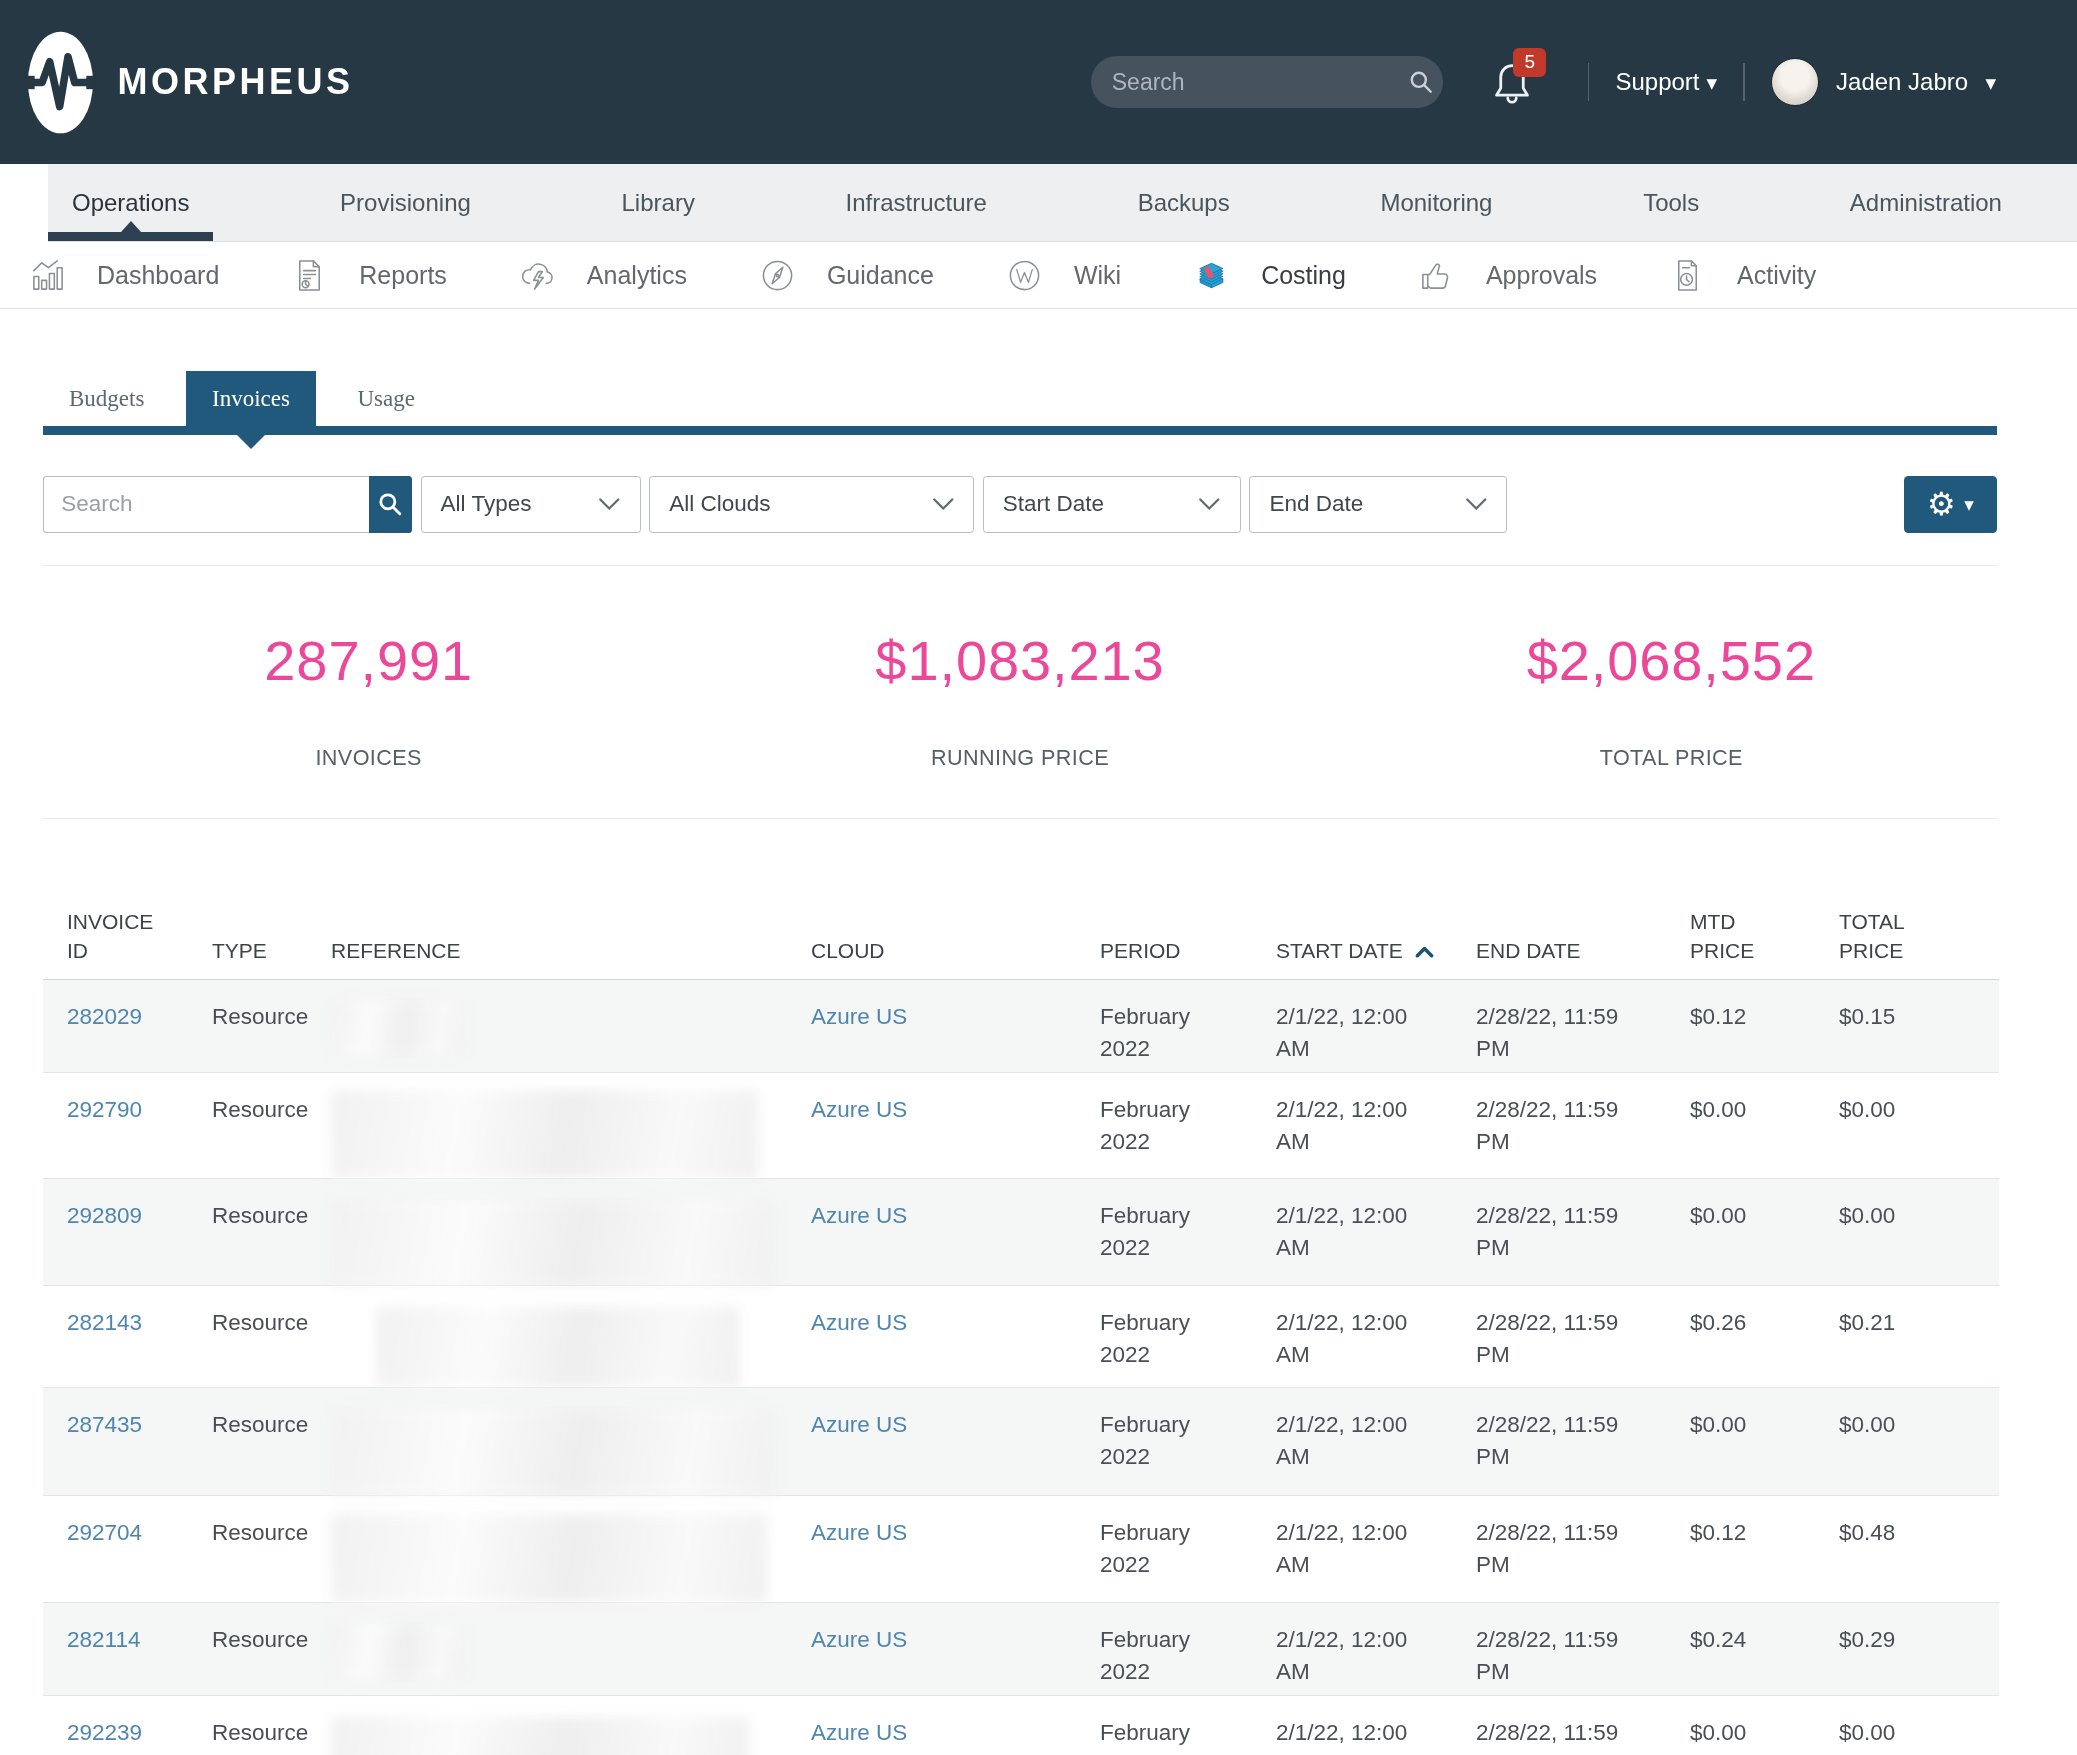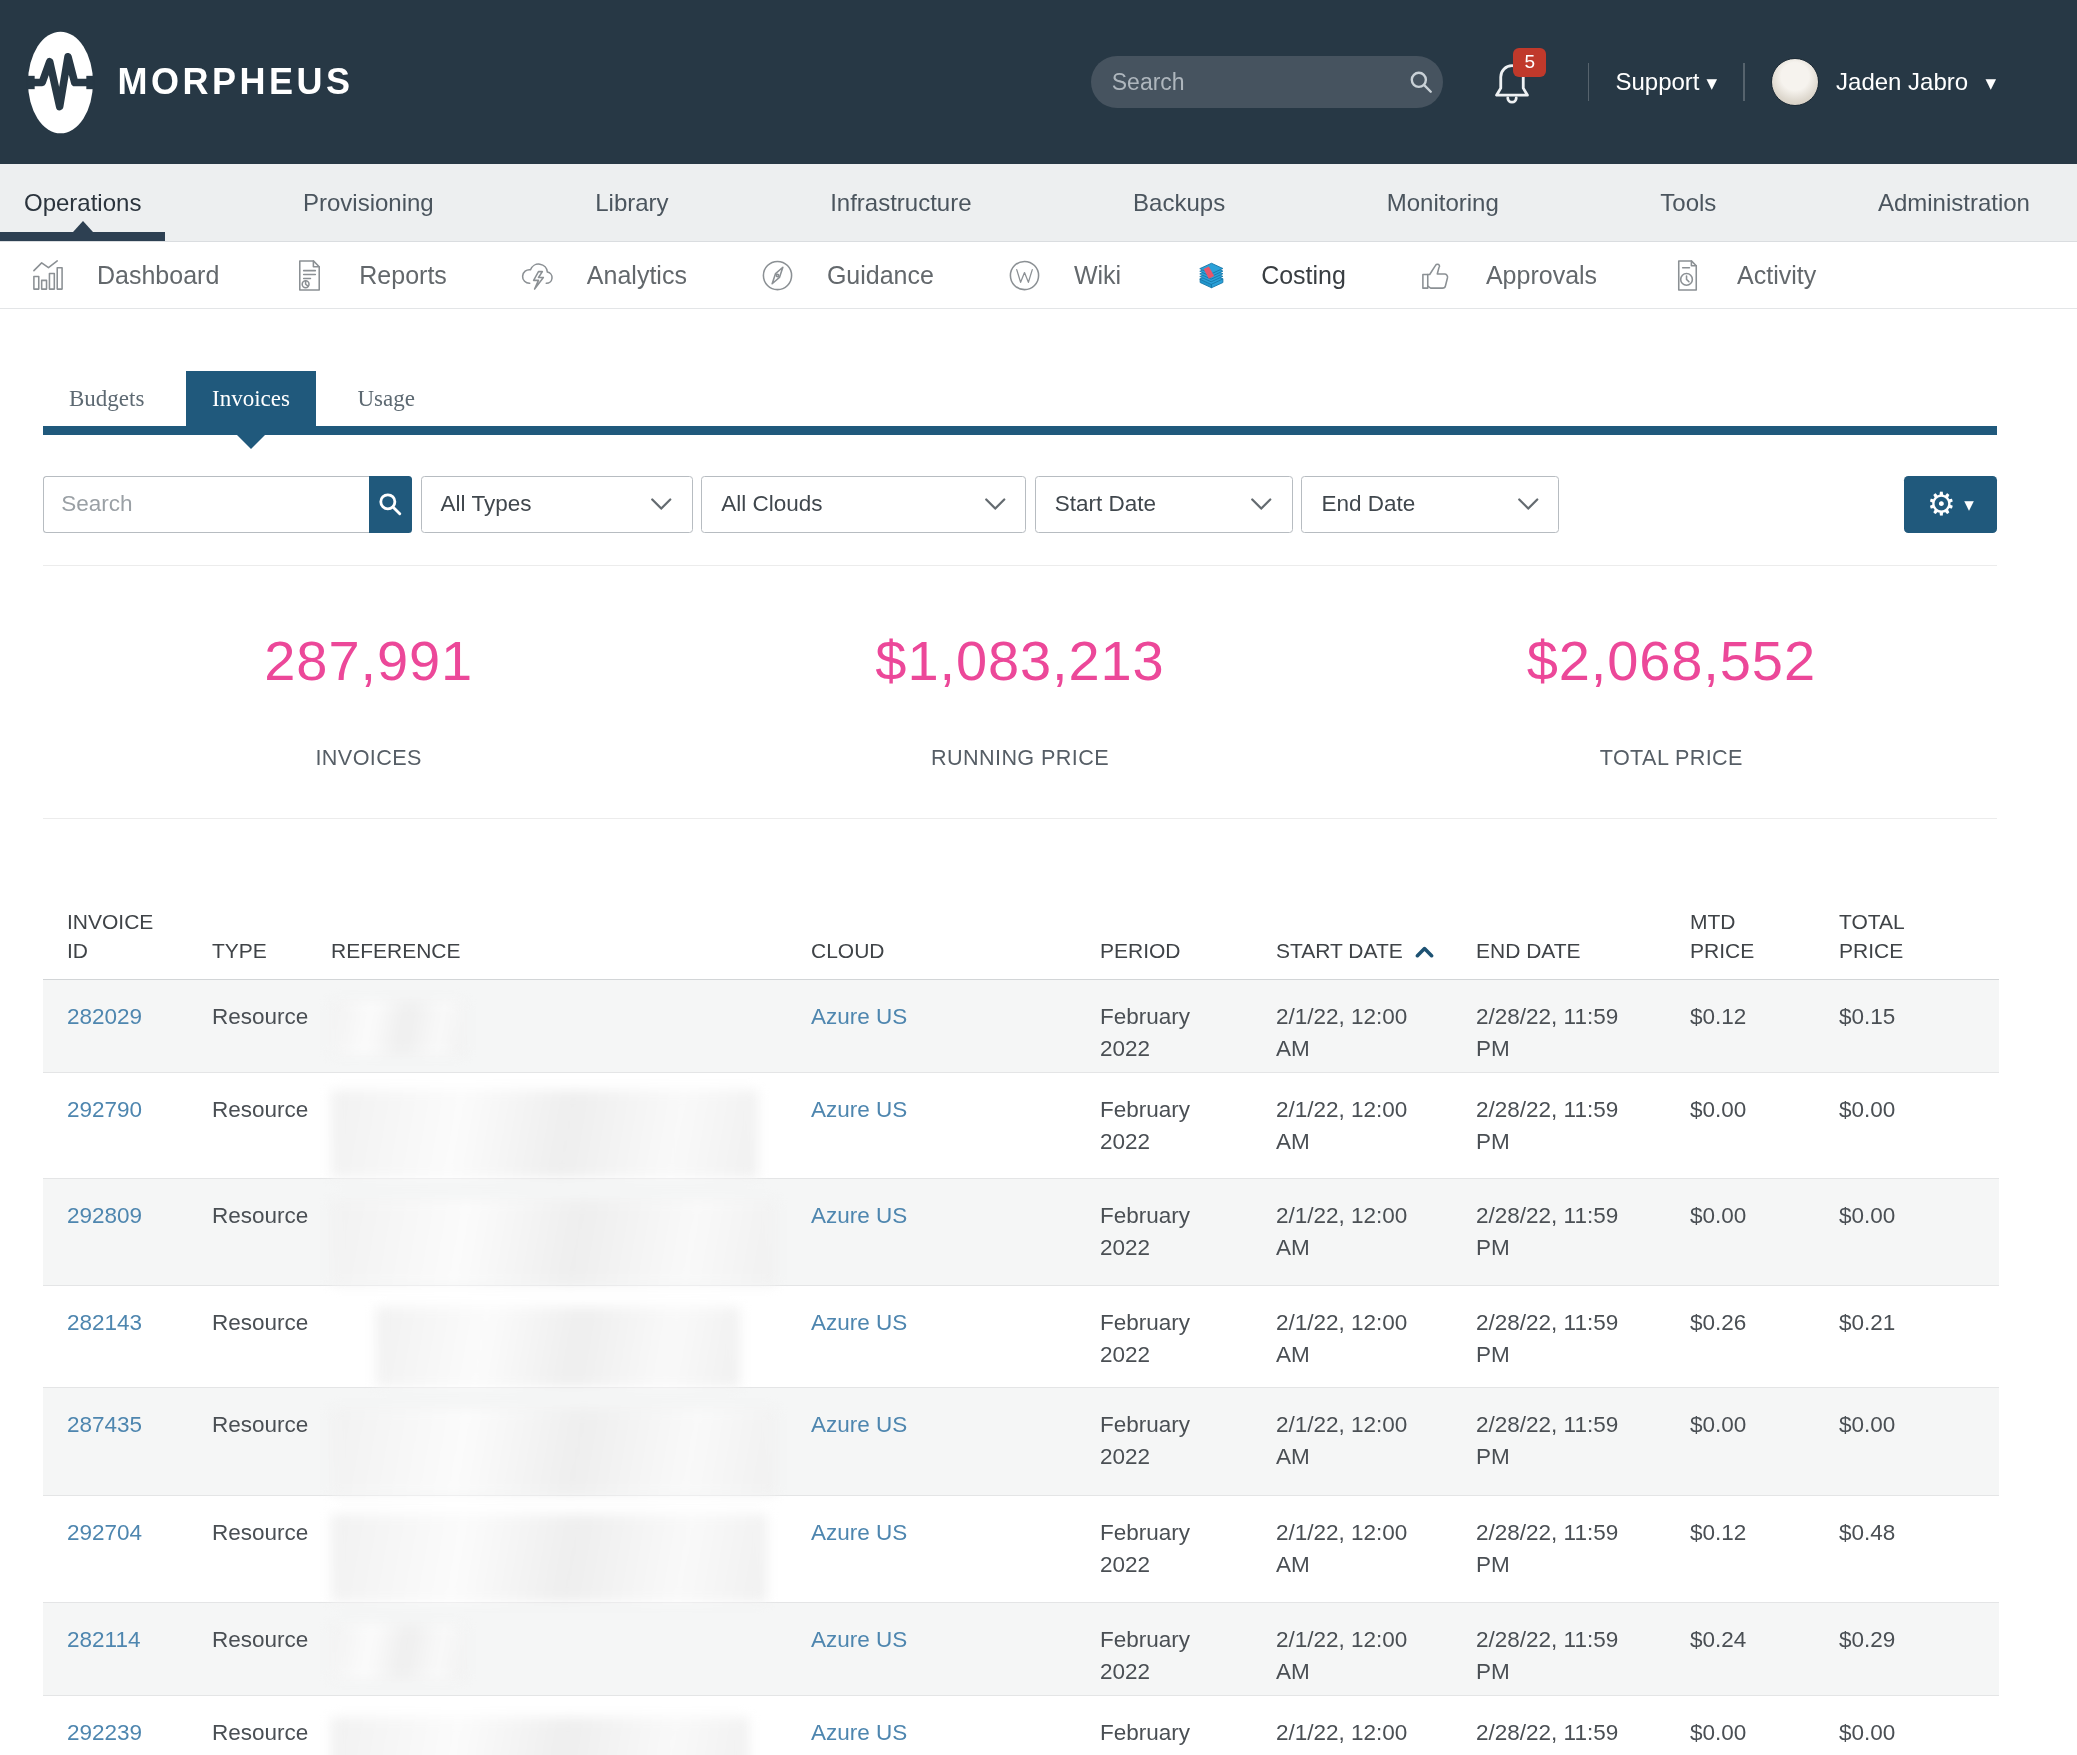--- a/index.html
+++ b/index.html
@@ -19,21 +19,21 @@
   .bell-wrap { position:relative; width:38px; height:45px; margin-right:31px; cursor:pointer; }
   .bell-wrap svg { width:38px; height:45px; }
   .badge { position:absolute; top:-12px; right:-15.6px; min-width:33px; height:29px; background:#c0392b; border-radius:6px; color:#fff; font-size:19px; display:flex; align-items:center; justify-content:center; padding:0 7px; }
   .hdr-divider { width:1.7px; height:38px; background:rgba(255,255,255,.22); margin:0 26px; }
   .support { color:#fff; font-size:24px; display:flex; align-items:center; gap:7px; cursor:pointer; }
   .caret { color:#fff; font-size:21px; line-height:1; }
   .user { display:flex; align-items:center; gap:17.3px; color:#fff; font-size:24px; cursor:pointer; }
   .avatar { width:48px; height:48px; border-radius:50%; background:radial-gradient(circle at 50% 38%, #f6f3ee 0 38%, #ddd7cd 68%, #ccc5ba 100%); border:1.7px solid #1d2b36; }
 
   
-  .main-nav { height:78px; background:#edeff0; border-bottom:0.9px solid #dadde0; display:flex; justify-content:space-between; align-items:stretch; padding-right:24px; }
+  .main-nav { height:78px; background:#edeff0; border-bottom:0.9px solid #dadde0; display:flex; justify-content:space-between; align-items:stretch; padding-right:52px;margin-left:48px; }
   .main-nav-item { position:relative; display:flex; align-items:center; padding:0 24px; font-size:24px; color:#4b555e; cursor:pointer; }
   .main-nav-item.active { color:#2b343d; }
   .main-nav-item.active::after { content:""; position:absolute; left:0; right:0; bottom:0; height:8.6px; background:#2d4052; }
   .main-nav-item.active::before { content:""; position:absolute; bottom:8.6px; left:50%; transform:translateX(-50%); border-left:10.4px solid transparent; border-right:10.4px solid transparent; border-bottom:11.2px solid #2d4052; }
 
   
   .sub-nav { height:67px; background:#fff; border-bottom:0.9px solid #e3e5e7; display:flex; align-items:center; gap:73px; padding-left:30px; }
   .sub-nav-item { display:flex; align-items:center; gap:32px; cursor:pointer; }
   .sub-icon svg { width:35px; height:35px; display:block; stroke:#8b9094; fill:none; stroke-width:1.6; stroke-linecap:round; stroke-linejoin:round; }
   .sub-icon.colored svg { stroke:none; }
@@ -53,21 +53,21 @@
 
   
   .filter-bar { margin-top:41px; display:flex; align-items:stretch; gap:8.6px; height:57px; }
   .f-search { display:flex; width:369px; }
   .f-search input { flex:1; border:0.9px solid #b7bcc1; border-right:none; border-radius:3.5px 0 0 3.5px; padding:0 17.3px; font-size:22.5px; color:#444; outline:none; font-family:inherit; }
   .f-search input::placeholder { color:#9aa0a5; }
   .search-btn { width:48px; background:#20597c; border:none; border-radius:0 3.5px 3.5px 0; display:flex; align-items:center; justify-content:center; cursor:pointer; }
   .search-btn svg { width:26px; height:26px; }
   .f-select { border:0.9px solid #b7bcc1; border-radius:3.5px; display:flex; align-items:center; justify-content:space-between; padding:0 19px; font-size:22.5px; color:#40474d; cursor:pointer; background:#fff; }
   .f-select svg { width:22.5px; height:14px; }
-  .w-types{width:272px} .w-clouds{width:325px} .w-start{width:258px} .w-end{width:258px}
+  .w-types{width:220px} .w-clouds{width:325px} .w-start{width:258px} .w-end{width:258px}
   .gear-btn { margin-left:auto; width:93px; background:#20597c; border:none; border-radius:4.3px; color:#fff; display:flex; align-items:center; justify-content:center; gap:8.6px; cursor:pointer; }
   .gear-glyph { font-size:32px; line-height:1; color:#fff; }
   .gear-caret { font-size:19px; color:#fff; }
 
   
   .stats-panel { margin-top:32px; border-top:0.9px solid #ececec; border-bottom:0.9px solid #ececec; display:flex; padding:62px 0 47px; }
   .stat-col { flex:1; text-align:center; }
   .stat-value { font-size:56px; font-weight:300; color:#ec4899; letter-spacing:0.9px; }
   .stat-label { margin-top:52px; font-size:21.6px; color:#565e66; letter-spacing:0.4px; }
 

